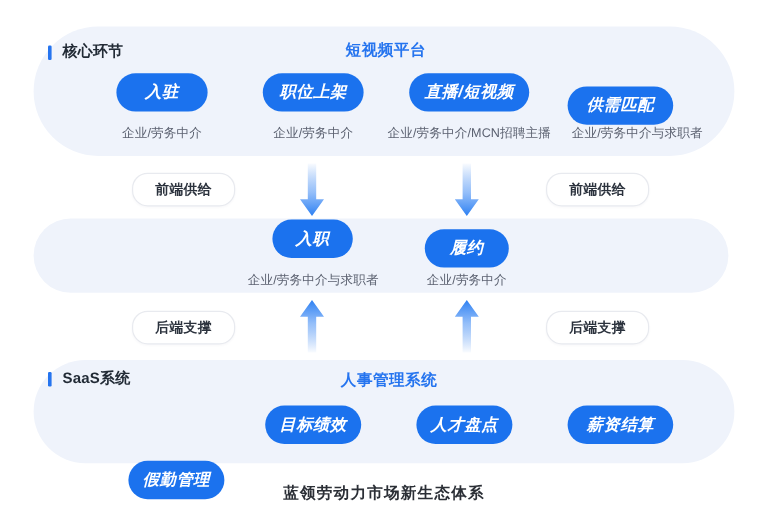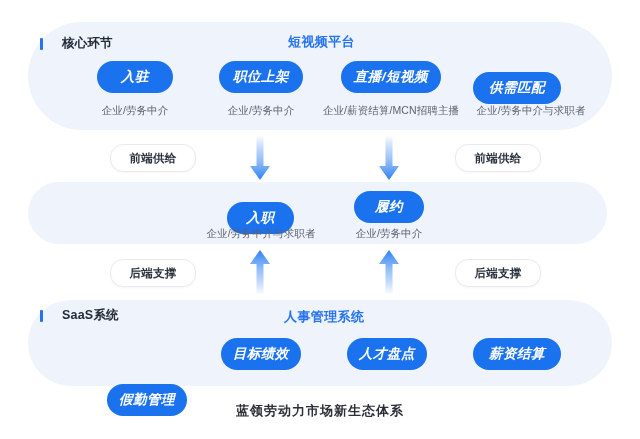--- a/index.html
+++ b/index.html
@@ -30,21 +30,21 @@
   }
   .panel-core   { left: 28px;  top: 22px;  width: 584px; height: 108px; }
   .panel-mid    { left: 28px;  top: 182px; width: 579px; height: 62px;  border-radius: 34px; }
   .panel-saas   { left: 28px;  top: 300px; width: 584px; height: 86px;  border-radius: 46px; }
 
   
   .section-tag {
     position: absolute;
     display: flex;
     align-items: center;
-    gap: 19px;
+    gap: 9px;
     font-size: 12.5px;
     font-weight: bold;
     color: #222b36;
     letter-spacing: .2px;
     white-space: nowrap;
   }
   .section-tag .bar {
     display: inline-block;
     width: 3px;
     height: 12px;
@@ -85,21 +85,21 @@
   }
 
   
   .p-ruzhu    { left: 97px;  top: 61px; width: 76px; }
   .p-zhiwei   { left: 219px; top: 61px; width: 84px; }
   .p-zhibo    | { }
   .p-zhibo    { left: 341px; top: 61px; width: 100px; }
   .p-gongxu   { left: 473px; top: 72px; width: 88px; }
 
   
-  .p-ruzhi    { left: 227px; top: 202px; width: 67px; text-align: right; }
+  .p-ruzhi    { left: 227px; top: 183px; width: 67px; text-align: right; }
   .p-lvyue    { left: 354px; top: 191px; width: 70px; }
 
   
   .p-jiaqin   { left: 107px;  top: 338px; width: 80px; margin-top: 46px; }
   .p-mubiao   { left: 221px; top: 338px; width: 80px; }
   .p-rencai   { left: 347px; top: 338px; width: 80px; }
   .p-xinzi    { left: 473px; top: 338px; width: 88px; }
 
   
   .cap {
@@ -186,21 +186,21 @@
   <div class="group-title title-video">短视频平台</div>
   <div class="group-title title-hr">人事管理系统</div>
 
   <div class="pill p-ruzhu">入驻</div>
   <div class="pill p-zhiwei">职位上架</div>
   <div class="pill p-zhibo">直播/短视频</div>
   <div class="pill p-gongxu">供需匹配</div>
 
   <div class="cap cap-1">企业/劳务中介</div>
   <div class="cap cap-2">企业/劳务中介</div>
-  <div class="cap cap-3">企业/薪资结算/MCN招聘主播</div>
+  <div class="cap cap-3">企业/劳务中介/MCN招聘主播</div>
   <div class="cap cap-4">企业/劳务中介与求职者</div>
 
   <div class="ghost g-front-l">前端供给</div>
   <div class="ghost g-front-r">前端供给</div>
 
   <div class="arrow a-down-1">
     <svg width="22" height="46" viewBox="0 0 22 46" xmlns="http://www.w3.org/2000/svg">
       <defs>
         <linearGradient id="gdown1" x1="0" y1="0" x2="0" y2="1">
           <stop offset="0%" stop-color="#1b72ee" stop-opacity="0.02"></stop>

